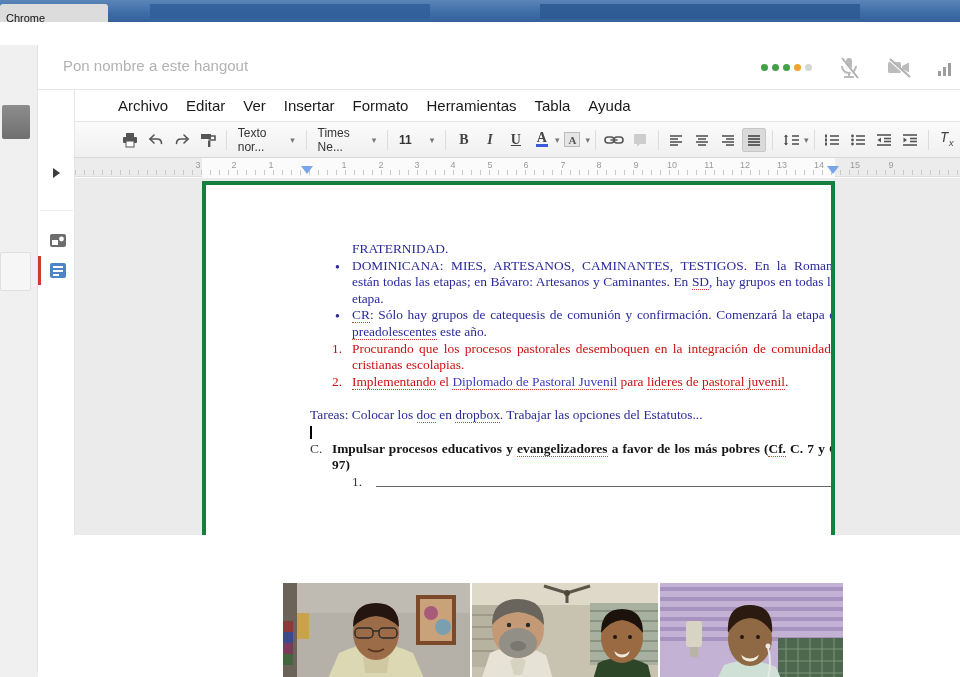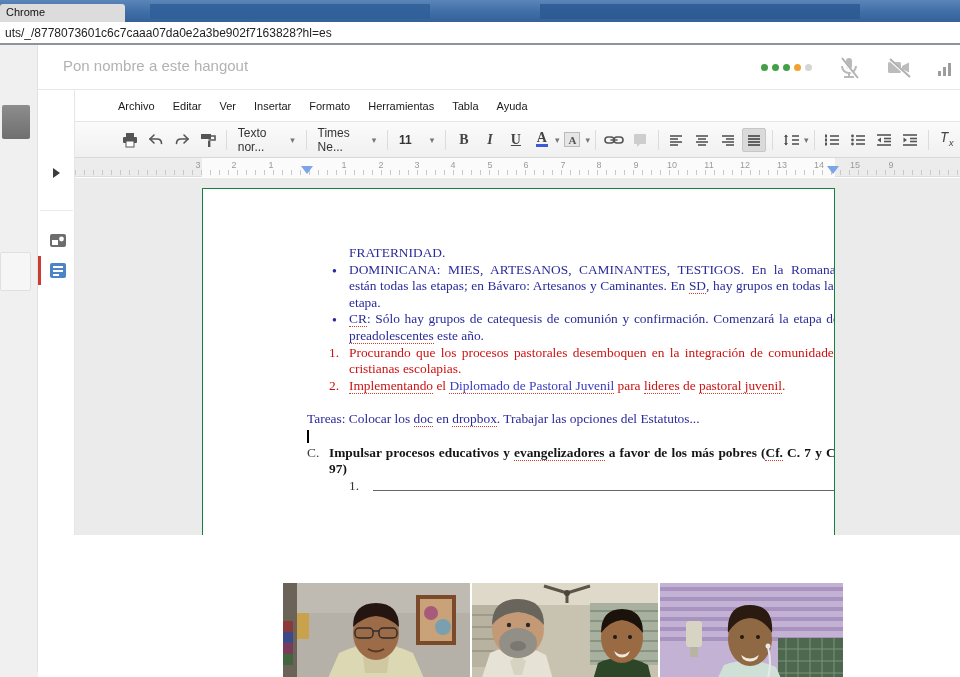--- a/index.html
+++ b/index.html
@@ -4,22 +4,22 @@
 <style>
   * { margin:0; padding:0; box-sizing:border-box; }
   html,body { width:960px; height:677px; font-family:"Liberation Sans", sans-serif; background:#fff; overflow:hidden; }
   .stage { position:absolute; left:0; top:0; width:960px; height:677px; overflow:hidden; background:#fff; }
 
   
   .titlebar { position:absolute; left:0; top:0; width:960px; height:22px;
     background:linear-gradient(180deg,#5a85b8 0%,#3f6ea6 55%,#35619a 100%); }
   .bg-win1 { position:absolute; left:150px; top:4px; width:280px; height:15px; background:#2e5e97; opacity:.8; }
   .bg-win2 { position:absolute; left:540px; top:4px; width:320px; height:15px; background:#2a5890; opacity:.8; }
-  .tab { position:absolute; left:0; top:4px; width:125px; height:18px; background:#dcdcdc;
-    border-radius:3px 3px 0 0; padding:2px 6px; font-size:11px; color:#111; }
+  .tab { position:absolute; left:0; top:4px; width:108px; height:18px; background:#dcdcdc;
+    border-radius:3px 3px 0 0; padding:8px 6px; font-size:11px; color:#111; }
   .urlbar { position:absolute; left:0; top:22px; width:960px; height:23px; background:#fff;
     border-bottom:2px solid #8f9499; font-size:12px; color:#222; padding:4px 0 0 5px; white-space:nowrap; }
 
   
   .hangout { position:absolute; left:0; top:45px; width:960px; height:627px; background:#fff; }
   .left-rail { position:absolute; left:0; top:0; width:38px; height:632px; background:#f0f0f1; border-right:1px solid #e2e2e4; }
   .self-video { position:absolute; left:2px; top:60px; width:28px; height:34px; border-radius:2px;
     background:linear-gradient(180deg,#8d8d8d,#6f6f6f); }
   .empty-slot { position:absolute; left:0px; top:207px; width:31px; height:39px; border:1px solid #e0e0e2; border-radius:2px; background:#f6f6f7; }
 
@@ -41,21 +41,21 @@
   .docs-app { position:absolute; left:12px; top:173px; width:16px; height:15px; background:#4c84c6; border-radius:2px; }
   .docs-app i { position:absolute; left:3px; height:2px; background:#fff; }
   .docs-app i:nth-child(1){ top:3px; width:10px;}
   .docs-app i:nth-child(2){ top:7px; width:10px;}
   .docs-app i:nth-child(3){ top:11px; width:6px;}
   .active-bar { position:absolute; left:0px; top:166px; width:3px; height:29px; background:#cc3b2f; }
 
   
   .docs { position:absolute; left:75px; top:45px; width:885px; height:490px; background:#fff; overflow:hidden; }
   .menubar { position:absolute; left:0; top:0; width:885px; height:31px; display:flex; align-items:center; padding-left:34px; }
-  .menu-item { font-size:11px; color:#1a1a1a; padding:4px 9px; cursor:default; }
+  .menu-item { font-size:15px; color:#1a1a1a; padding:4px 9px; cursor:default; }
 
   .toolbar { position:absolute; left:0; top:31px; width:885px; height:37px;
     background:linear-gradient(180deg,#fbfbfb,#f0f0f0); border-top:1px solid #e5e5e5; border-bottom:1px solid #d8d8d8;
     display:flex; align-items:center; padding-left:42px; }
   .tb-btn { height:24px; min-width:24px; display:flex; align-items:center; justify-content:center; margin:0 1px;
     border-radius:2px; color:#555; }
   .tb-btn.pressed { background:#dadada; border:1px solid #c6c6c6; }
   .tb-sep { width:1px; height:20px; background:#dcdcdc; margin:0 5px; }
   .tb-drop { display:flex; align-items:center; gap:18px; font-size:12px; color:#333; padding:0 6px; height:24px; }
   .caret { color:#777; font-size:9px; }
@@ -71,21 +71,21 @@
 
   .ruler { position:absolute; left:0; top:68px; width:885px; height:19px; background:#ececec; border-bottom:1px solid #dedede; }
   .ruler-white { position:absolute; left:127px; top:0; width:633px; height:19px; background:#fbfbfb; }
   .ruler-ticks { position:absolute; left:0; bottom:1px; width:885px; height:5px;
     background-image:repeating-linear-gradient(to right,#c9c9c9 0 1px,transparent 1px 9px); }
   .ruler-num { position:absolute; top:2px; font-size:9px; color:#9a9a9a; transform:translateX(-50%); }
   .indent-marker { position:absolute; top:8px; width:0; height:0; border-left:6px solid transparent; border-right:6px solid transparent; border-top:8px solid #7aa5e8; }
   .indent-left { left:226px; } .indent-right { left:752px; }
 
   .canvas { position:absolute; left:0; top:88px; width:885px; height:402px; background:#ebebeb; overflow:hidden; }
-  .page { position:absolute; left:127px; top:10px; width:633px; height:420px; background:#fff; border:1px solid #15803d; overflow:hidden; }
+  .page { position:absolute; left:127px; top:3px; width:633px; height:420px; background:#fff; border:4px solid #15803d; overflow:hidden; }
 
   .doc-content { position:absolute; left:104px; top:56px; width:532px;
     font-family:"Liberation Serif",serif; font-size:13.4px; line-height:16.6px; color:#2a2a9a; }
   .doc-heading { margin-left:42px; }
   .bullet-row { position:relative; padding-left:42px; text-align:justify; }
   .bullet-row::before { content:"\25CF"; position:absolute; left:25px; top:1px; font-size:8px; color:#2a2a9a; }
   .num-row { position:relative; padding-left:42px; text-align:justify; color:#cc1111; }
   .num-label { position:absolute; left:22px; color:#cc1111; }
   .sq { border-bottom:1px dotted #d43d2a; }
   .blueword { color:#3b3bc0; }
@@ -114,23 +114,20 @@
 <body>
 
 <div class="stage">
 
   <div class="titlebar">
     <div class="bg-win1"></div>
     <div class="bg-win2"></div>
     <div class="tab">Chrome</div>
   </div>
 
-  <div class="urlbar">
-    <span>uts/_/8778073601c6c7caaa07da0e2a3be902f7163828?hl=es</span>
-  </div>
 
   <div class="hangout">
 
     <div class="left-rail">
       <div class="self-video"></div>
       <div class="empty-slot"></div>
     </div>
 
     <div class="topbar">
       <input class="hangout-name" placeholder="Pon nombre a este hangout" style="">

